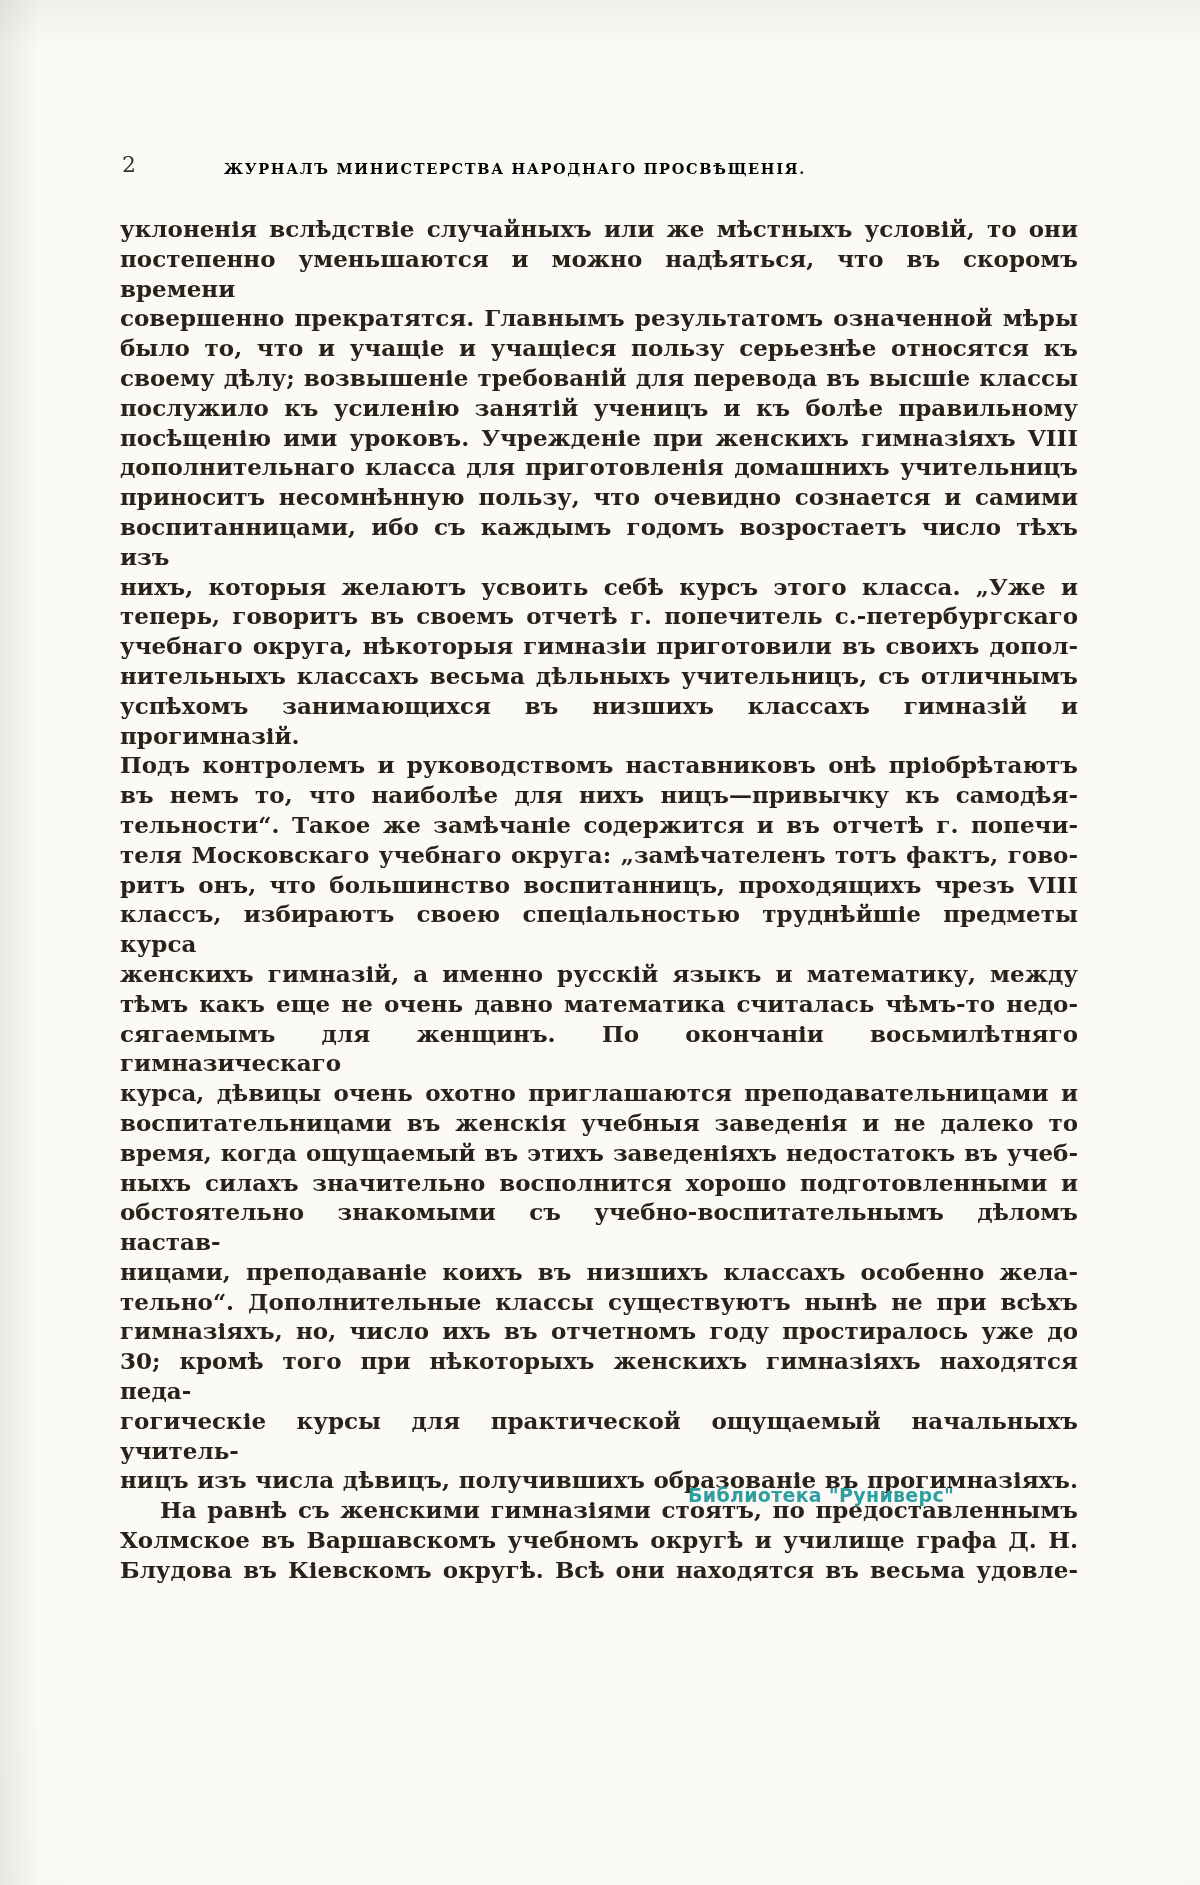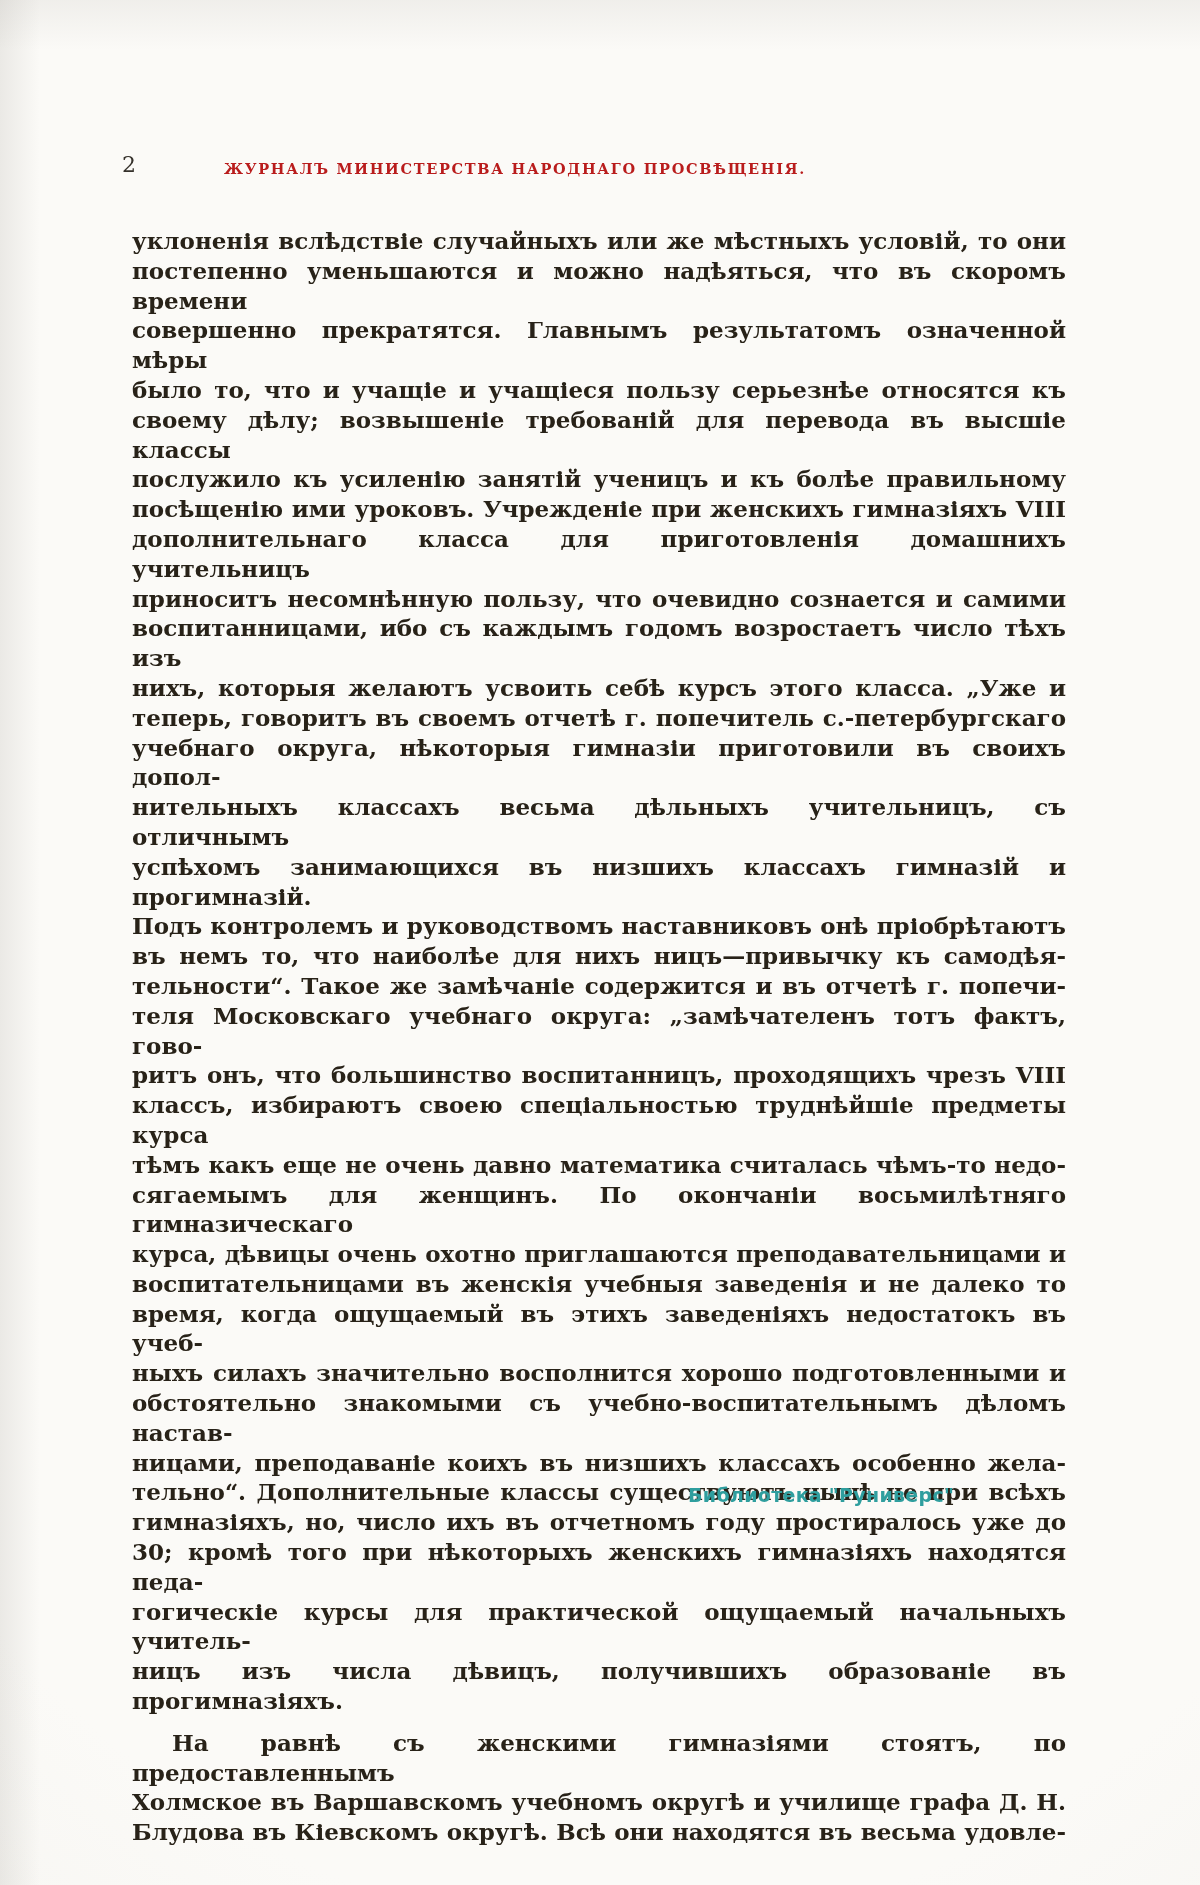--- a/index.html
+++ b/index.html
@@ -32,35 +32,35 @@
     font-size: 22px;
     color: #35312b;
   }
   .running-title {
     position: absolute;
     left: 224px;
     top: 160px;
     font-size: 14.5px;
     font-weight: bold;
     letter-spacing: 1.7px;
-    color: #b91c1c;
+    color: #000000;
     white-space: nowrap;
   }
   .body-text {
     position: absolute;
     left: 120px;
     top: 214px;
     width: 958px;
     color: #282218;
     font-size: 23px;
     font-weight: 600;
     line-height: 29.8px;
   }
   .paragraph {
-    margin: 12px;
+    margin: 0;
   }
   .line {
     text-align: justify;
     text-align-last: justify;
     text-justify: inter-word;
     white-space: normal;
   }
   .paragraph.indent .line:first-child {
     text-indent: 40px;
   }
@@ -120,20 +120,21 @@
         <div class="line">теперь, говоритъ въ своемъ отчетѣ г. попечитель с.-петербургскаго</div>
         <div class="line">учебнаго округа, нѣкоторыя гимназіи приготовили въ своихъ допол-</div>
         <div class="line">нительныхъ классахъ весьма дѣльныхъ учительницъ, съ отличнымъ</div>
         <div class="line">успѣхомъ занимающихся въ низшихъ классахъ гимназій и прогимназій.</div>
         <div class="line">Подъ контролемъ и руководствомъ наставниковъ онѣ пріобрѣтаютъ</div>
         <div class="line">въ немъ то, что наиболѣе для нихъ ницъ—привычку къ самодѣя-</div>
         <div class="line">тельности“. Такое же замѣчаніе содержится и въ отчетѣ г. попечи-</div>
         <div class="line">теля Московскаго учебнаго округа: „замѣчателенъ тотъ фактъ, гово-</div>
         <div class="line">ритъ онъ, что большинство воспитанницъ, проходящихъ чрезъ VIII</div>
         <div class="line">классъ, избираютъ своею спеціальностью труднѣйшіе предметы курса</div>
+        <div class="line">женскихъ гимназій, а именно русскій языкъ и математику, между</div>
         <div class="line">тѣмъ какъ еще не очень давно математика считалась чѣмъ-то недо-</div>
         <div class="line">сягаемымъ для женщинъ. По окончаніи восьмилѣтняго гимназическаго</div>
         <div class="line">курса, дѣвицы очень охотно приглашаются преподавательницами и</div>
         <div class="line">воспитательницами въ женскія учебныя заведенія и не далеко то</div>
         <div class="line">время, когда ощущаемый въ этихъ заведеніяхъ недостатокъ въ учеб-</div>
         <div class="line">ныхъ силахъ значительно восполнится хорошо подготовленными и</div>
         <div class="line">обстоятельно знакомыми съ учебно-воспитательнымъ дѣломъ настав-</div>
         <div class="line">ницами, преподаваніе коихъ въ низшихъ классахъ особенно жела-</div>
         <div class="line">тельно“. Дополнительные классы существуютъ нынѣ не при всѣхъ</div>
         <div class="line">гимназіяхъ, но, число ихъ въ отчетномъ году простиралось уже до</div>

